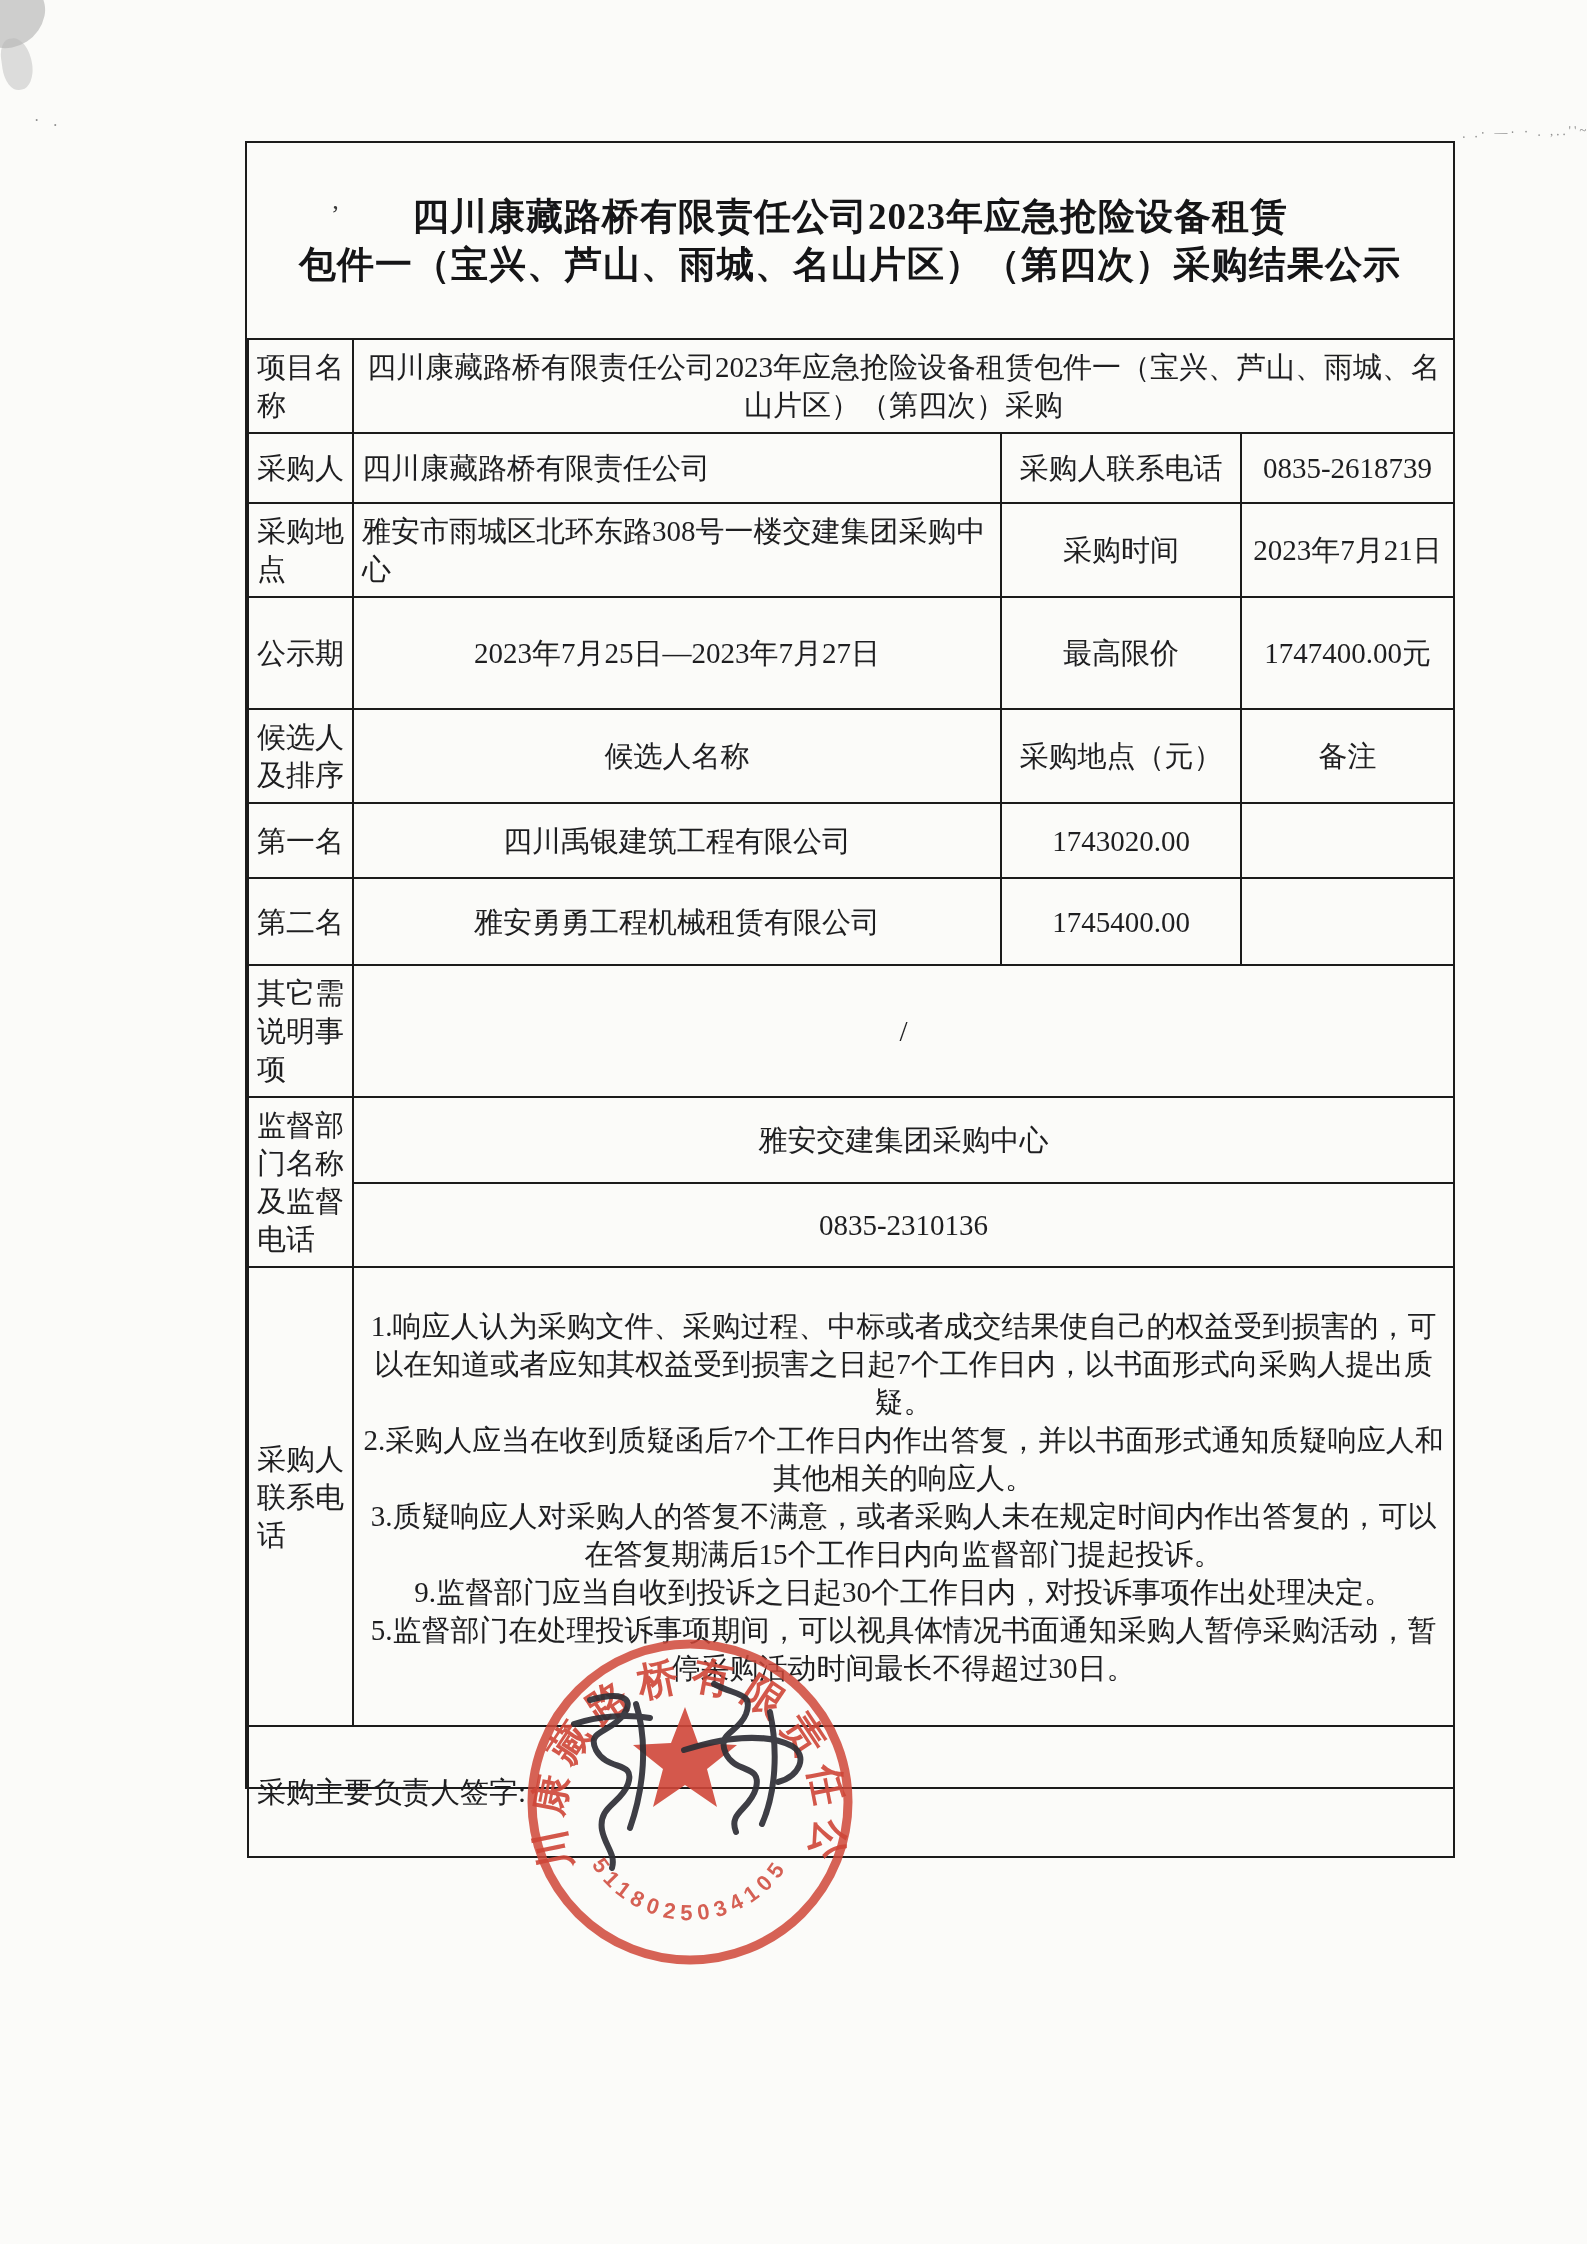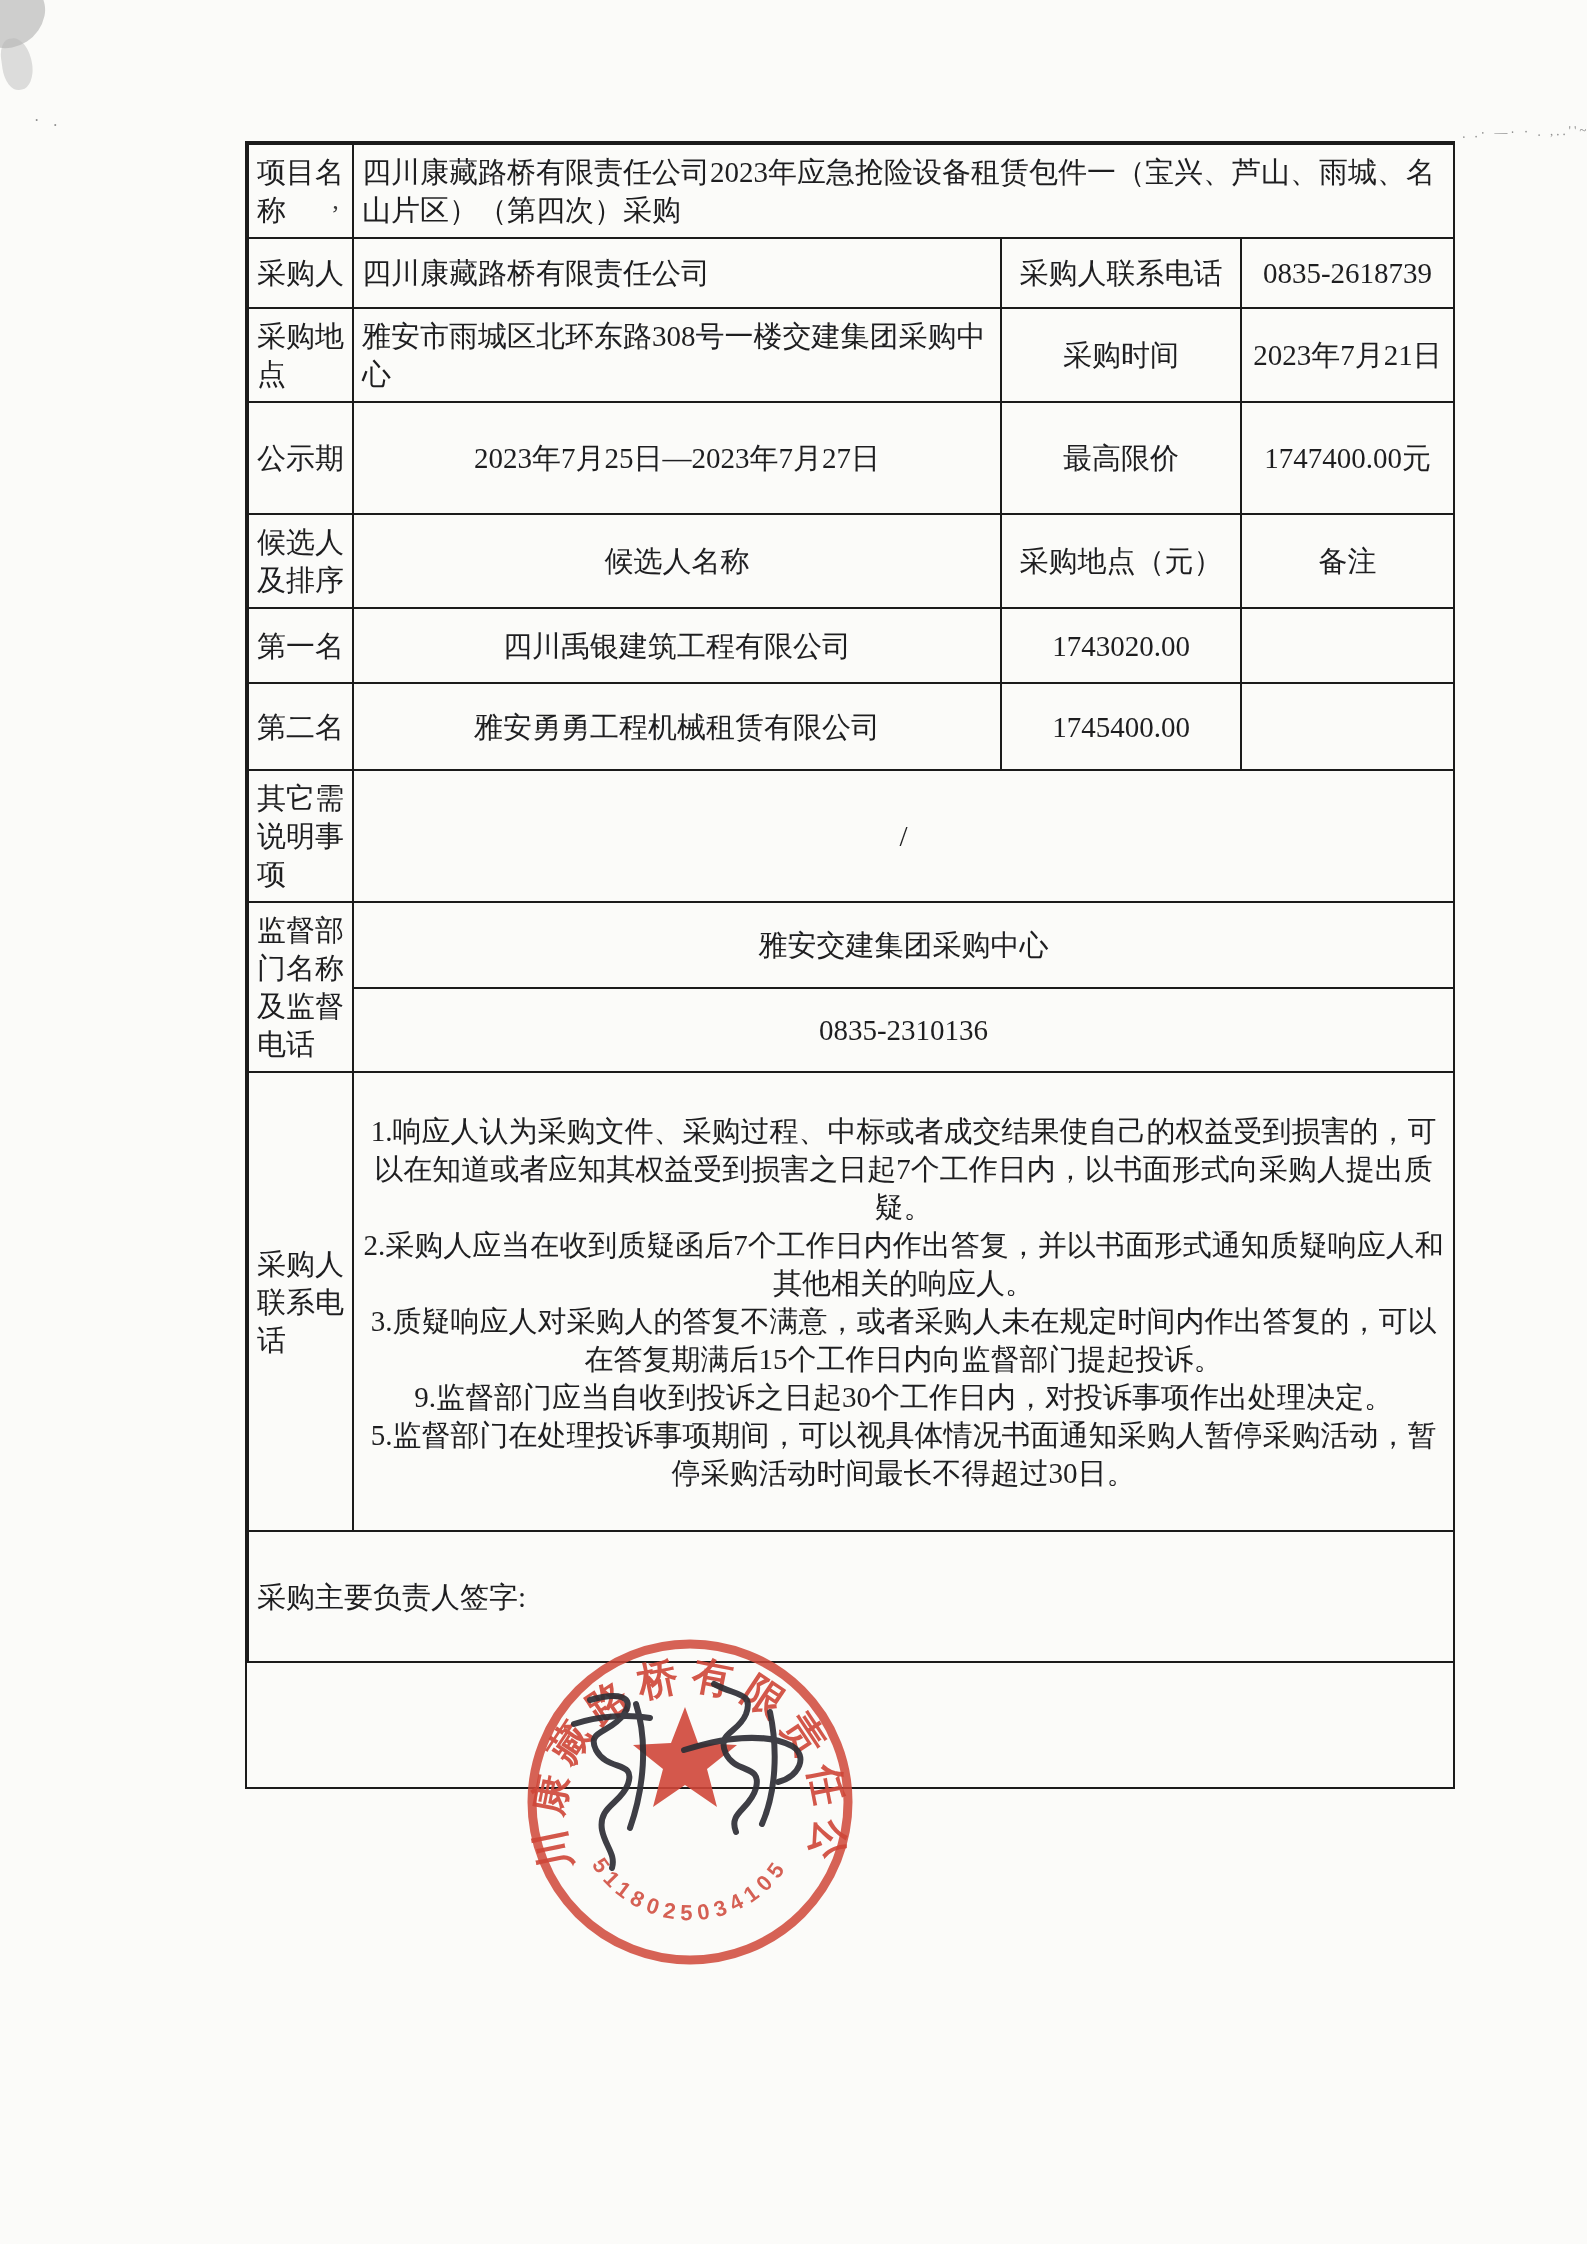--- a/index.html
+++ b/index.html
@@ -32,38 +32,42 @@
     font-size:29px;line-height:38px;color:#1e1e20;
     padding:8px 8px;box-sizing:border-box;
     overflow:hidden;
   }
   td.lbl{vertical-align:middle;text-align:left;padding-left:7px;}
   td.lbl .wrap3{display:inline-block;width:3.05em;}
   td.lbl-top{vertical-align:top;padding-top:8px;}
   td.lbl-center{text-align:center;}
   td.lbl-center .wrap3{text-align:left;}
   td.val-left{vertical-align:middle;text-align:left;padding-left:10px;}
-  td.val-top{vertical-align:top;text-align:left;padding-left:10px;padding-top:8px;line-height:41px;}
+  td.val-top{vertical-align:top;text-align:center;padding-left:10px;padding-top:8px;line-height:41px;}
   td.val-center{vertical-align:middle;text-align:center;}
   td.objection-cell{vertical-align:middle;text-align:center;padding:14px 14px 14px 12px;line-height:39px;}
   td.sign-cell{vertical-align:middle;text-align:left;padding-left:8px;font-size:31px;}
 
   .seal-overlay{position:absolute;left:478px;top:1592px;width:420px;height:430px;pointer-events:none;}
 </style>
 </head>
 <body>
 
 <div class="smudge1"></div>
 <div class="smudge2"></div>
 <div class="mark-left">· .</div>
 <div class="marks-topright">. .·  —·  · . ,..''~</div>
 <div class="apostrophe">’</div>
 
 <div class="frame">
 
+  <div class="title-block">
+    <div class="title-line">四川康藏路桥有限责任公司2023年应急抢险设备租赁</div>
+    <div class="title-line">包件一（宝兴、芦山、雨城、名山片区）（第四次）采购结果公示</div>
+  </div>
 
   <table class="grid">
     <colgroup>
         <col style="width:105px">
         <col style="width:648px">
         <col style="width:240px">
         <col style="width:213px">
       </colgroup>
 
     <tbody>

